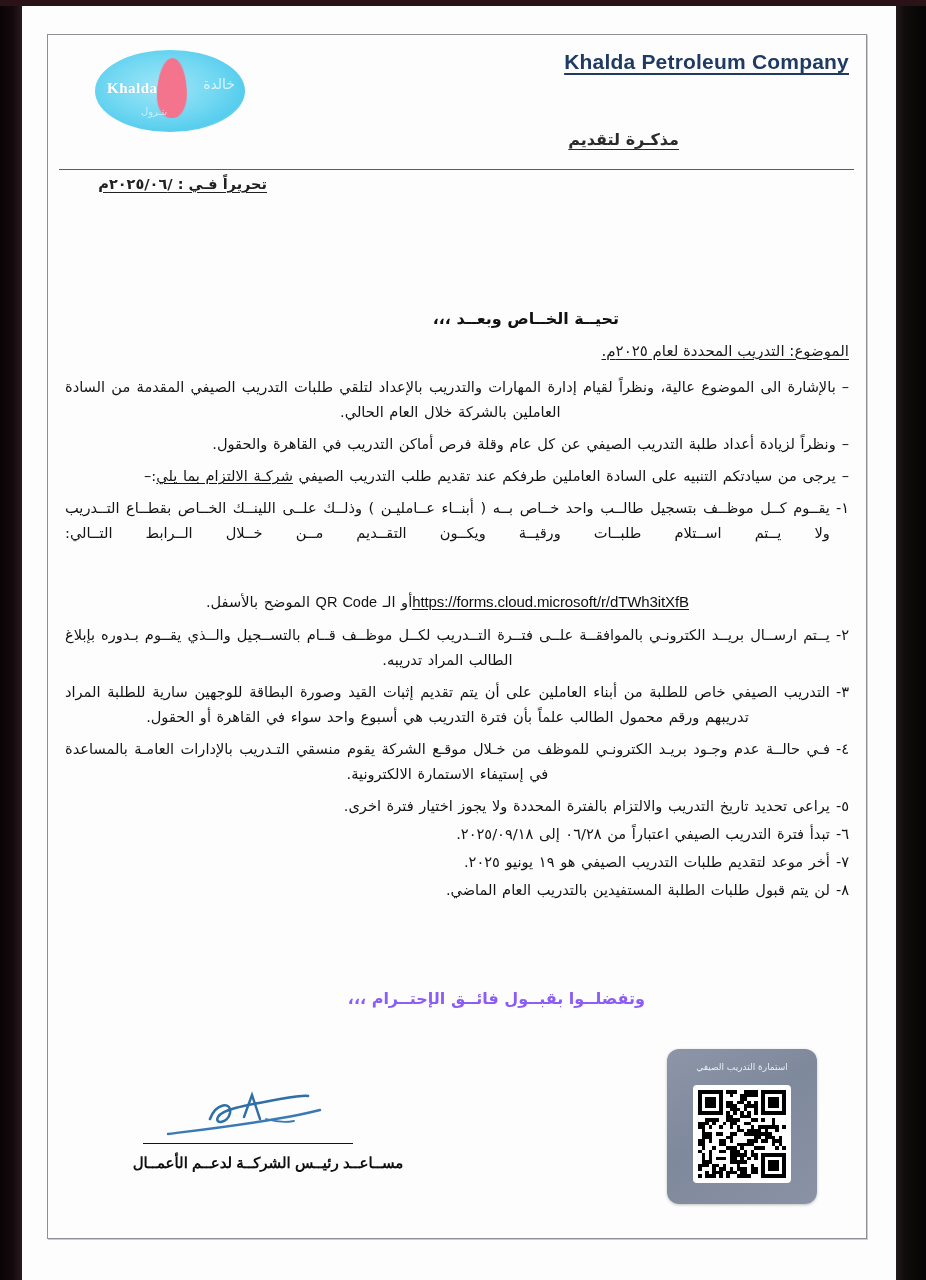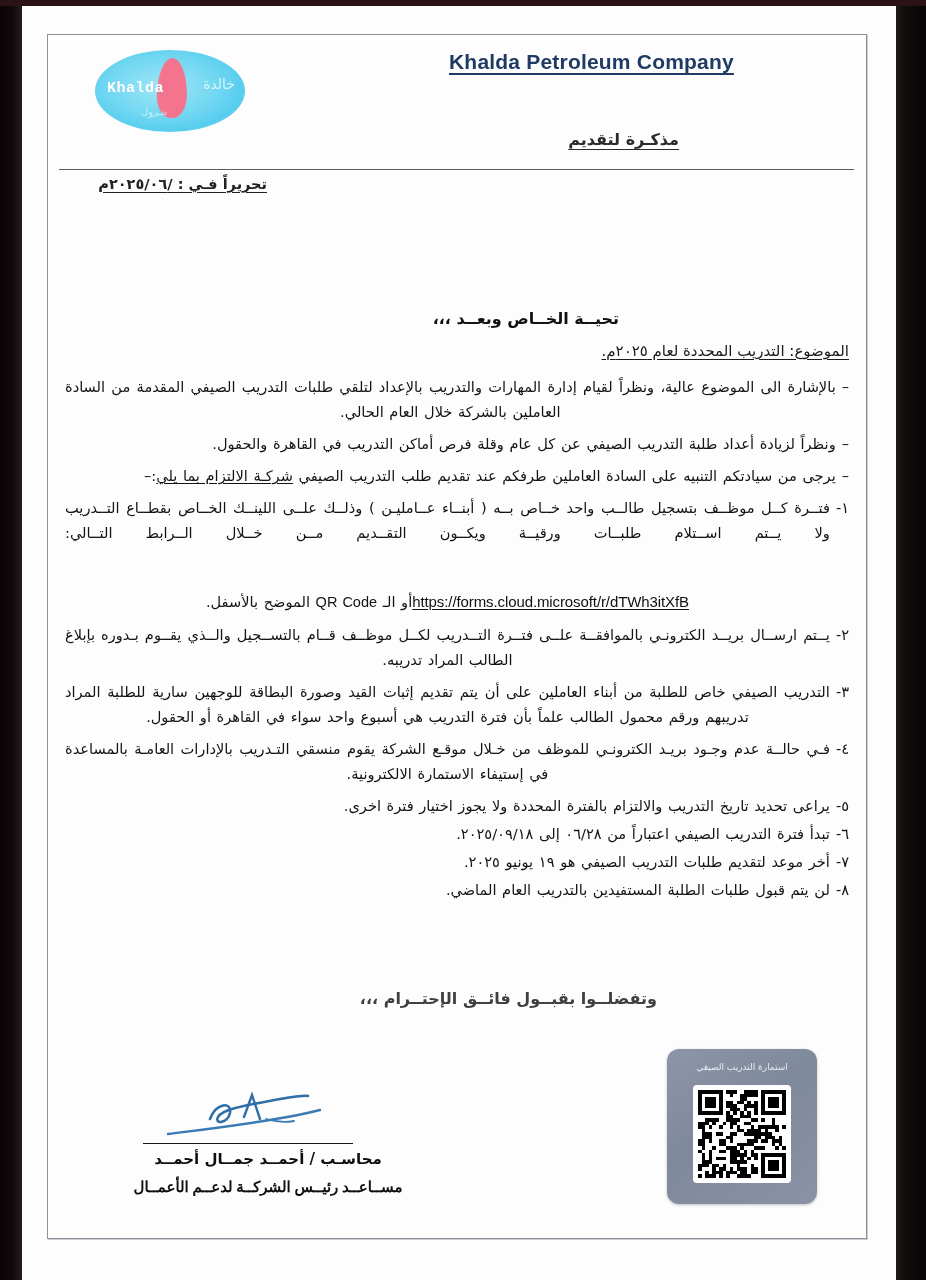--- a/index.html
+++ b/index.html
@@ -86,21 +86,21 @@
     left: 62px; top: 12px;
     width: 30px; height: 60px;
     background: #f4738d;
     border-radius: 50% 50% 45% 45% / 62% 62% 38% 38%;
     transform: rotate(1deg);
     filter: blur(0.5px);
   }
   .logo-en {
     position: absolute;
     left: 12px; top: 34px;
-    font-family: Liberation Mono, monospace;
+    font-family: Liberation Serif, serif;
     font-weight: bold;
     font-size: 15px;
     color: #ffffff;
     letter-spacing: 0.5px;
     text-shadow: 0 0 1px rgba(120,200,230,.9);
   }
   .logo-ar {
     position: absolute;
     right: 10px; top: 30px;
     font-family: "DejaVu Sans", sans-serif;
@@ -116,21 +116,21 @@
     color: #d8f6ff;
     opacity: .8;
     letter-spacing: 1px;
   }
 
   .company-block {
     position: absolute;
     right: 18px;
     top: 16px;
     width: 400px;
-    text-align: left;
+    text-align: right;
   }
   .company-en {
     font-family: "Liberation Sans", sans-serif;
     font-size: 21px;
     font-weight: bold;
     color: #1f3b63;
     text-decoration: underline;
     text-underline-offset: 4px;
     direction: ltr;
     letter-spacing: .2px;
@@ -269,26 +269,26 @@
     unicode-bidi: embed;
     display: inline-block;
     font-family: "Liberation Sans", sans-serif;
     font-size: 14.5px;
     margin-top: 44px;
   }
 
   
   .closing {
     position: absolute;
-    right: 210px;
+    right: 222px;
     top: 955px;
     font-family: "DejaVu Sans", sans-serif;
     font-size: 16px;
     font-weight: bold;
-    color: #404040;
+    color: #8b5cf6;
     letter-spacing: 1.3px;
   }
 
   
   .sign-wrap {
     position: absolute;
     left: 26px;
     top: 1055px;
     width: 390px;
     text-align: center;
@@ -302,21 +302,21 @@
   }
   .sign-name {
     font-family: "DejaVu Sans", sans-serif;
     font-size: 15px;
     font-weight: bold;
     color: #0f0f0f;
     letter-spacing: 1.6px;
     margin-top: 4px;
   }
   .sign-title {
-    font-family: Liberation Serif, serif;
+    font-family: Liberation Sans, sans-serif;
     font-size: 15px;
     font-weight: bold;
     color: #0f0f0f;
     letter-spacing: 1.6px;
     margin-top: 10px;
   }
 
   
   .qr-card {
     position: absolute;
@@ -404,21 +404,21 @@
         <span class="ptext">ونظراً لزيادة أعداد طلبة التدريب الصيفي عن كل عام وقلة فرص أماكن التدريب في القاهرة والحقول.</span>
       </div>
 
       <div class="para short">
         <span class="marker">–</span>
         <span class="ptext"><span>يرجى من سيادتكم التنبيه على السادة العاملين طرفكم عند تقديم طلب التدريب الصيفي </span><span class="underline-seg">شركـة الالتزام بما يلي</span><span>:–</span></span>
       </div>
 
       <div class="para">
         <span class="marker">١-</span>
-        <span class="ptext"><span>فتــرة كــل موظــف بتسجيل طالــب واحد خــاص بــه ( أبنــاء عــامليـن ) وذلــك علــى اللينــك الخــاص بقطــاع التــدريب ولا يــتم اســتلام طلبــات ورقيــة ويكــون التقــديم مــن خــلال الــرابط التــالي:</span>
+        <span class="ptext"><span>يقــوم كــل موظــف بتسجيل طالــب واحد خــاص بــه ( أبنــاء عــامليـن ) وذلــك علــى اللينــك الخــاص بقطــاع التــدريب ولا يــتم اســتلام طلبــات ورقيــة ويكــون التقــديم مــن خــلال الــرابط التــالي:</span>
           <span class="url">https://forms.cloud.microsoft/r/dTWh3itXfB</span><span>أو الـ </span><span class="ltr-inline">QR Code</span><span> الموضح بالأسفل.</span></span>
       </div>
 
       <div class="para">
         <span class="marker">٢-</span>
         <span class="ptext">يــتم ارســال بريــد الكترونـي بالموافقــة علــى فتــرة التــدريب لكــل موظــف قــام بالتســجيل والــذي يقــوم بـدوره بإبلاغ الطالب المراد تدريبه.</span>
       </div>
 
       <div class="para">
         <span class="marker">٣-</span>
@@ -455,21 +455,20 @@
     <div class="closing">وتفضلــوا بقبــول فائــق الإحتــرام ،،،</div>
 
     <div class="sign-wrap">
       <svg class="sig-svg" width="240" height="60" viewBox="0 0 240 60">
         <path d="M62 30 C68 14, 84 12, 82 24 C80 34, 66 36, 70 28 C74 20, 100 16, 132 10 C150 7, 158 6, 160 7" stroke="#2f6fa8" stroke-width="2.6" fill="none" stroke-linecap="round"></path>
         <path d="M96 28 L104 6 L112 30" stroke="#2f6fa8" stroke-width="2.4" fill="none" stroke-linecap="round"></path>
         <path d="M20 45 C60 40, 110 34, 150 26 C160 24, 168 22, 172 21" stroke="#3a7ab4" stroke-width="2.4" fill="none" stroke-linecap="round"></path>
         <path d="M118 30 C128 33, 136 34, 146 32" stroke="#3a7ab4" stroke-width="1.8" fill="none" stroke-linecap="round"></path>
       </svg>
       <div class="sig-rule"></div>
-      <div class="sign-name">محاسـب / أحمــد جمــال أحمــد</div>
       <div class="sign-title">مســاعــد رئيــس الشركــة لدعــم الأعمــال</div>
     </div>
 
     <div class="qr-card">
       <div class="qr-label">استمارة التدريب الصيفي</div>
       <div class="qr-code">
         <div class="qr-grid" id="qr-grid">
             <i></i>
             <i></i>
             <i></i>

